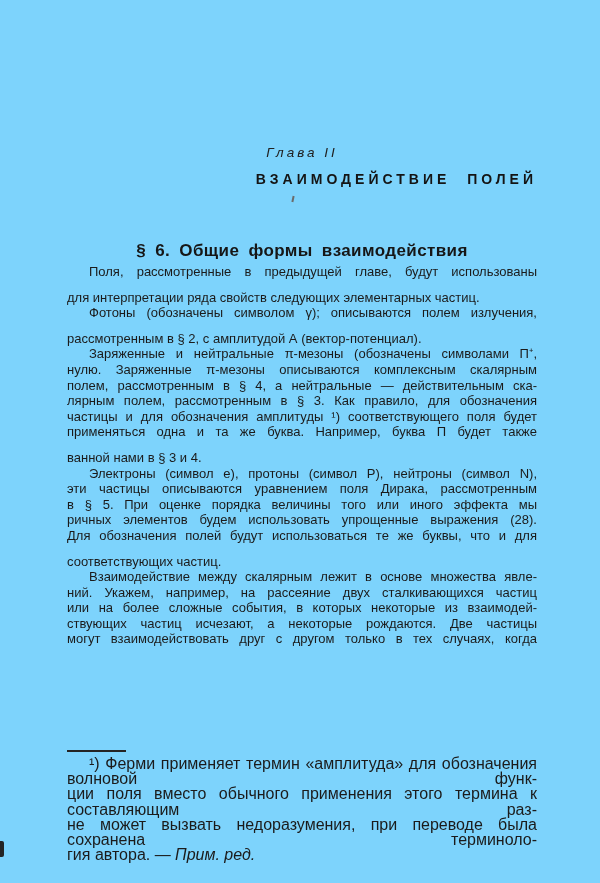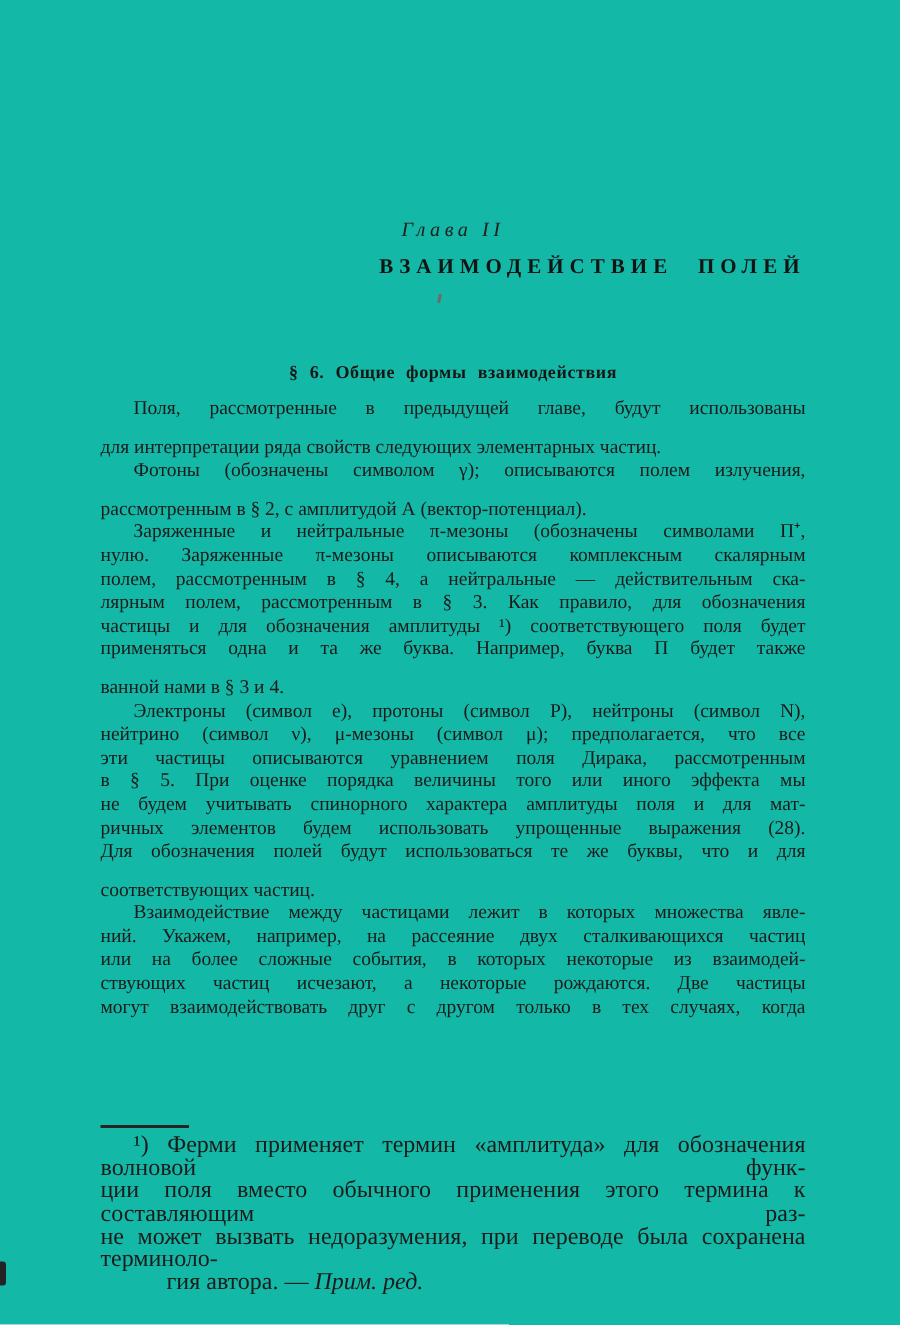--- a/index.html
+++ b/index.html
@@ -1,22 +1,22 @@
 <!DOCTYPE html>
 <html><head>
 <meta charset="utf-8">
 <style>
   html, body { margin: 0; padding: 0; background: #ffffff; }
   .page {
     position: relative;
     width: 600px;
     height: 883px;
-    background: #14b8a6;
+    background: #7dd3fc;
     overflow: hidden;
-    font-family: Liberation Serif, serif;
+    font-family: Liberation Sans, sans-serif;
     color: #1b1b1b;
   }
   .chapter-label {
     position: absolute;
     top: 145px; left: 67px; width: 470px;
     text-align: center;
     font-style: italic;
     font-size: 13.5px;
     letter-spacing: 3px;
     color: #202020;
@@ -38,21 +38,21 @@
     width: 2px; height: 6px;
     background: #6b6b6b;
     transform: rotate(12deg);
   }
   .section-heading {
     position: absolute;
     top: 241px; left: 67px; width: 470px;
     margin: 0;
     text-align: center;
     font-weight: bold;
-    font-size: 12px;
+    font-size: 17px;
     letter-spacing: 0.4px;
     word-spacing: 4px;
     color: #161616;
   }
   .body-text {
     position: absolute;
     left: 67px; top: 264px; width: 470px;
     font-size: 13px;
   }
   .body-text .line {
@@ -72,21 +72,21 @@
   .footnote {
     position: absolute;
     left: 67px; top: 756px; width: 470px;
     font-size: 16px;
   }
   .footnote .line {
     line-height: 15.2px;
     text-align: justify;
     text-align-last: justify;
   }
-  .footnote .line.fn-last { text-align-last: left; margin-left: 44px; }
+  .footnote .line.fn-last { text-align-last: left; }
   .footnote .italic { font-style: italic; }
   .edge-dash {
     position: absolute;
     left: 0; top: 841px;
     width: 4px; height: 16px;
     background: #242424;
     border-radius: 0 2px 2px 0;
   }
 </style>
 </head>
@@ -108,28 +108,26 @@
       <div class="line indent">Фотоны (обозначены символом γ); описываются полем излучения,</div>
       <div class="line para-end">рассмотренным в § 2, с амплитудой А (вектор-потенциал).</div>
       <div class="line indent">Заряженные и нейтральные π-мезоны (обозначены символами Π⁺,</div>
       <div class="line">нулю. Заряженные π-мезоны описываются комплексным скалярным</div>
       <div class="line">полем, рассмотренным в § 4, а нейтральные — действительным ска-</div>
       <div class="line">лярным полем, рассмотренным в § 3. Как правило, для обозначения</div>
       <div class="line">частицы и для обозначения амплитуды ¹) соответствующего поля будет</div>
       <div class="line">применяться одна и та же буква. Например, буква Π будет также</div>
       <div class="line para-end">ванной нами в § 3 и 4.</div>
       <div class="line indent">Электроны (символ е), протоны (символ Р), нейтроны (символ N),</div>
-      <div class="line">нейтрино (символ ν), μ-мезоны (символ μ); предполагается, что все</div>
       <div class="line">эти частицы описываются уравнением поля Дирака, рассмотренным</div>
       <div class="line">в § 5. При оценке порядка величины того или иного эффекта мы</div>
-      <div class="line">не будем учитывать спинорного характера амплитуды поля и для мат-</div>
       <div class="line">ричных элементов будем использовать упрощенные выражения (28).</div>
       <div class="line">Для обозначения полей будут использоваться те же буквы, что и для</div>
       <div class="line para-end">соответствующих частиц.</div>
-      <div class="line indent">Взаимодействие между частицами лежит в которых множества явле-</div>
+      <div class="line indent">Взаимодействие между скалярным лежит в основе множества явле-</div>
       <div class="line">ний. Укажем, например, на рассеяние двух сталкивающихся частиц</div>
       <div class="line">или на более сложные события, в которых некоторые из взаимодей-</div>
       <div class="line">ствующих частиц исчезают, а некоторые рождаются. Две частицы</div>
       <div class="line">могут взаимодействовать друг с другом только в тех случаях, когда</div>
     </div>
 
   <div class="footnote-rule"></div>
 
   <div class="footnote">
     <div>

